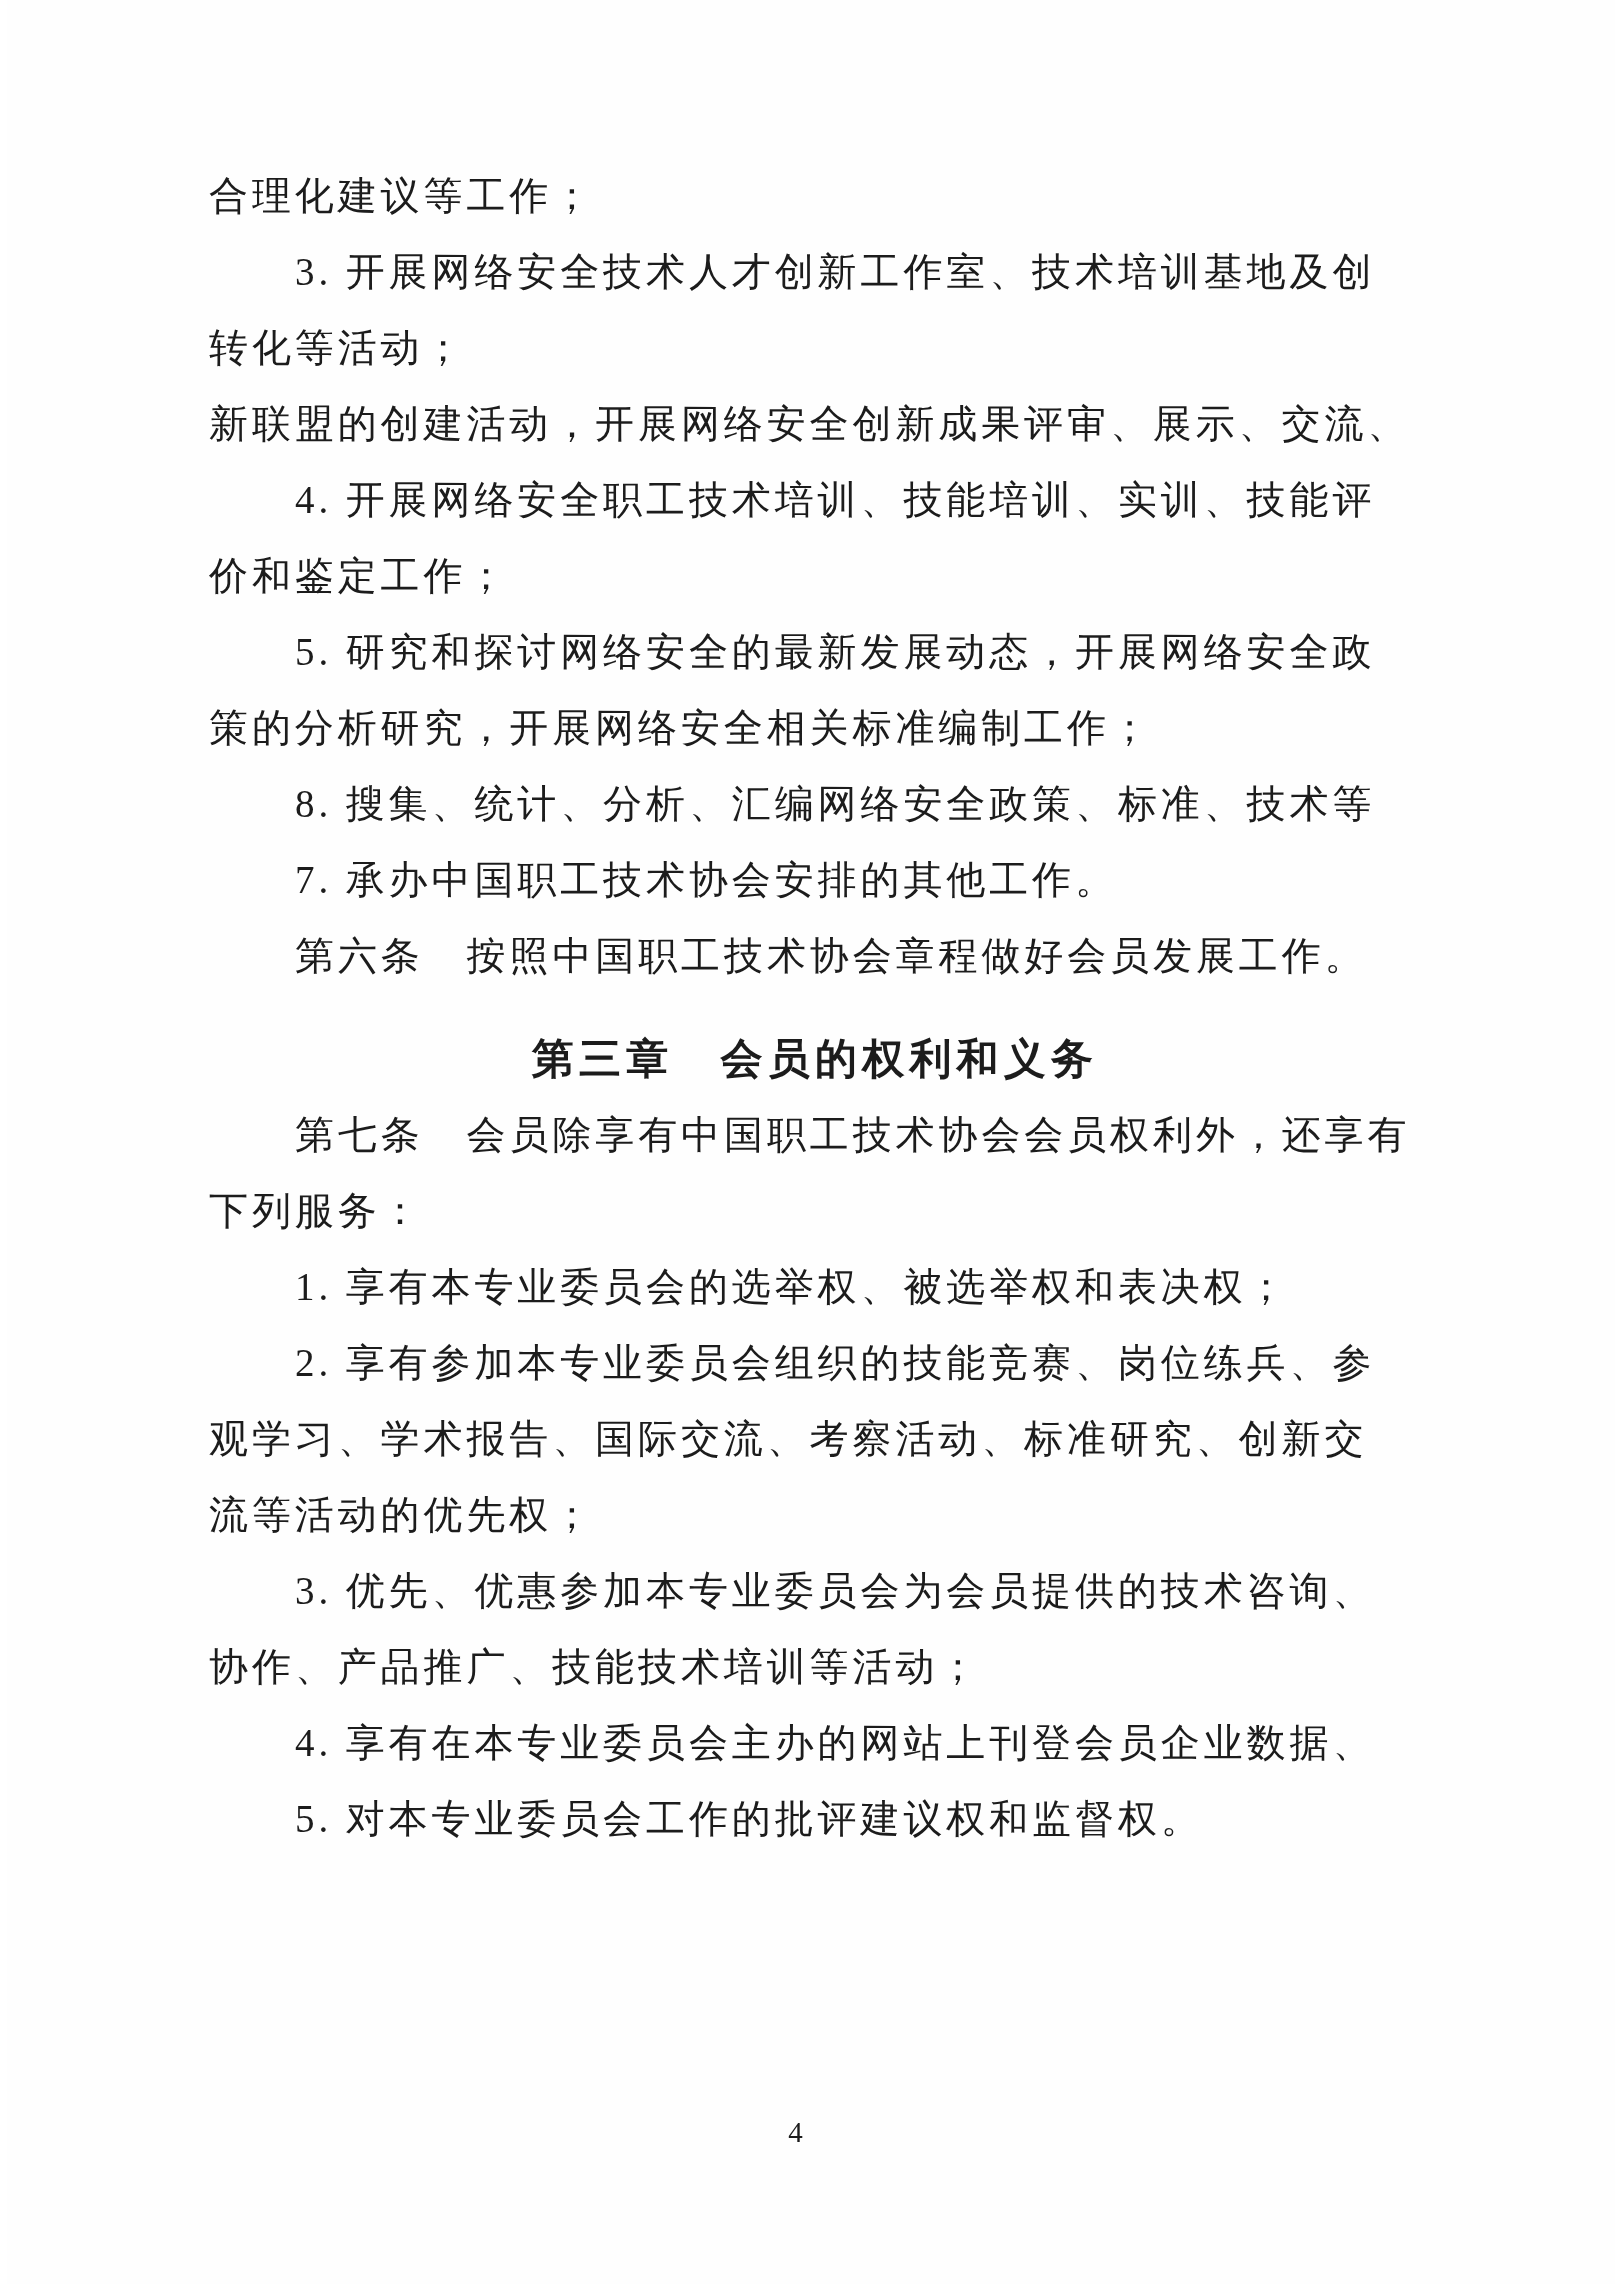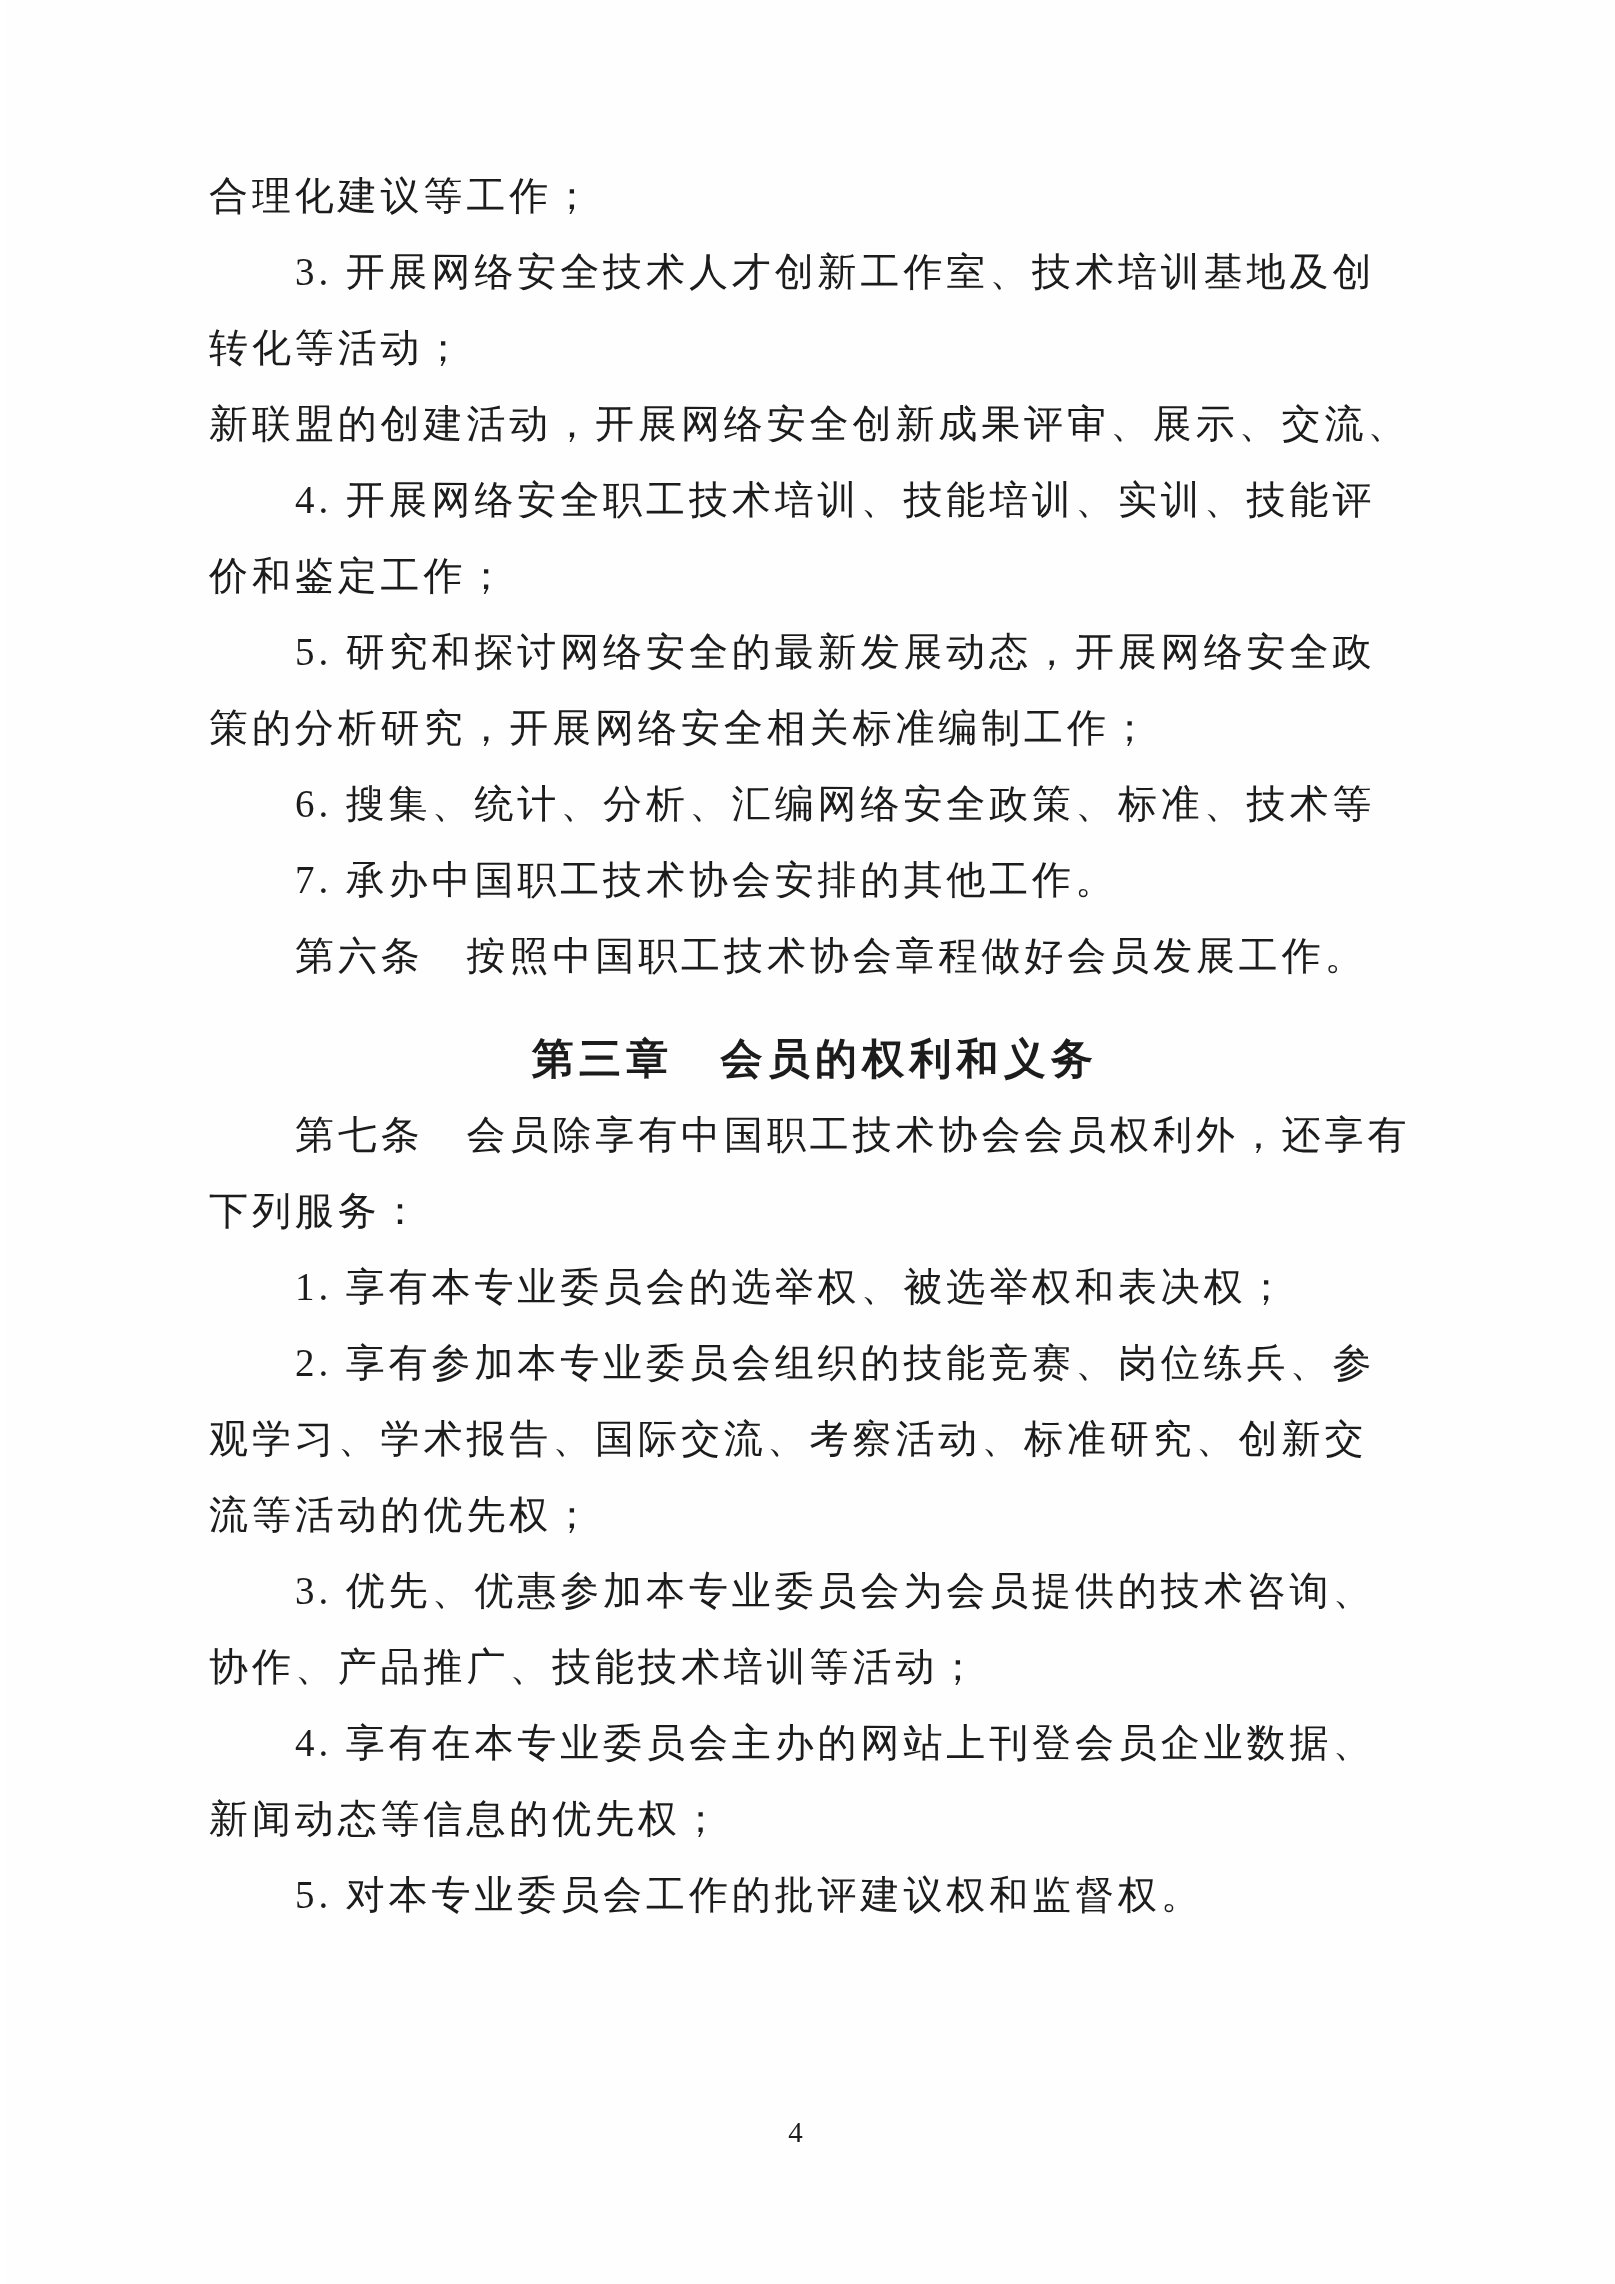--- a/index.html
+++ b/index.html
@@ -61,35 +61,34 @@
   <div class="text-block">
 
     <div class="line">合理化建议等工作；</div>
     <div class="line indent">3. 开展网络安全技术人才创新工作室、技术培训基地及创</div>
     <div class="line">转化等活动；</div>
     <div class="line">新联盟的创建活动，开展网络安全创新成果评审、展示、交流、</div>
     <div class="line indent">4. 开展网络安全职工技术培训、技能培训、实训、技能评</div>
     <div class="line">价和鉴定工作；</div>
     <div class="line indent">5. 研究和探讨网络安全的最新发展动态，开展网络安全政</div>
     <div class="line">策的分析研究，开展网络安全相关标准编制工作；</div>
-    <div class="line indent">6. 搜集、统计、分析、汇编网络安全政策、标准、技术等</div>
+    <div class="line indent">8. 搜集、统计、分析、汇编网络安全政策、标准、技术等</div>
     <div class="line indent">7. 承办中国职工技术协会安排的其他工作。</div>
     <div class="line indent">第六条　按照中国职工技术协会章程做好会员发展工作。</div>
 
     <div class="chapter-heading">第三章　会员的权利和义务</div>
 
     <div class="line indent">第七条　会员除享有中国职工技术协会会员权利外，还享有</div>
     <div class="line">下列服务：</div>
     <div class="line indent">1. 享有本专业委员会的选举权、被选举权和表决权；</div>
     <div class="line indent">2. 享有参加本专业委员会组织的技能竞赛、岗位练兵、参</div>
     <div class="line">观学习、学术报告、国际交流、考察活动、标准研究、创新交</div>
     <div class="line">流等活动的优先权；</div>
     <div class="line indent">3. 优先、优惠参加本专业委员会为会员提供的技术咨询、</div>
     <div class="line">协作、产品推广、技能技术培训等活动；</div>
     <div class="line indent">4. 享有在本专业委员会主办的网站上刊登会员企业数据、</div>
-    <div class="line">新闻动态等信息的优先权；</div>
     <div class="line indent">5. 对本专业委员会工作的批评建议权和监督权。</div>
 
   </div>
 
   <div class="page-number">4</div>
 </div>
 
 
 </body></html>

